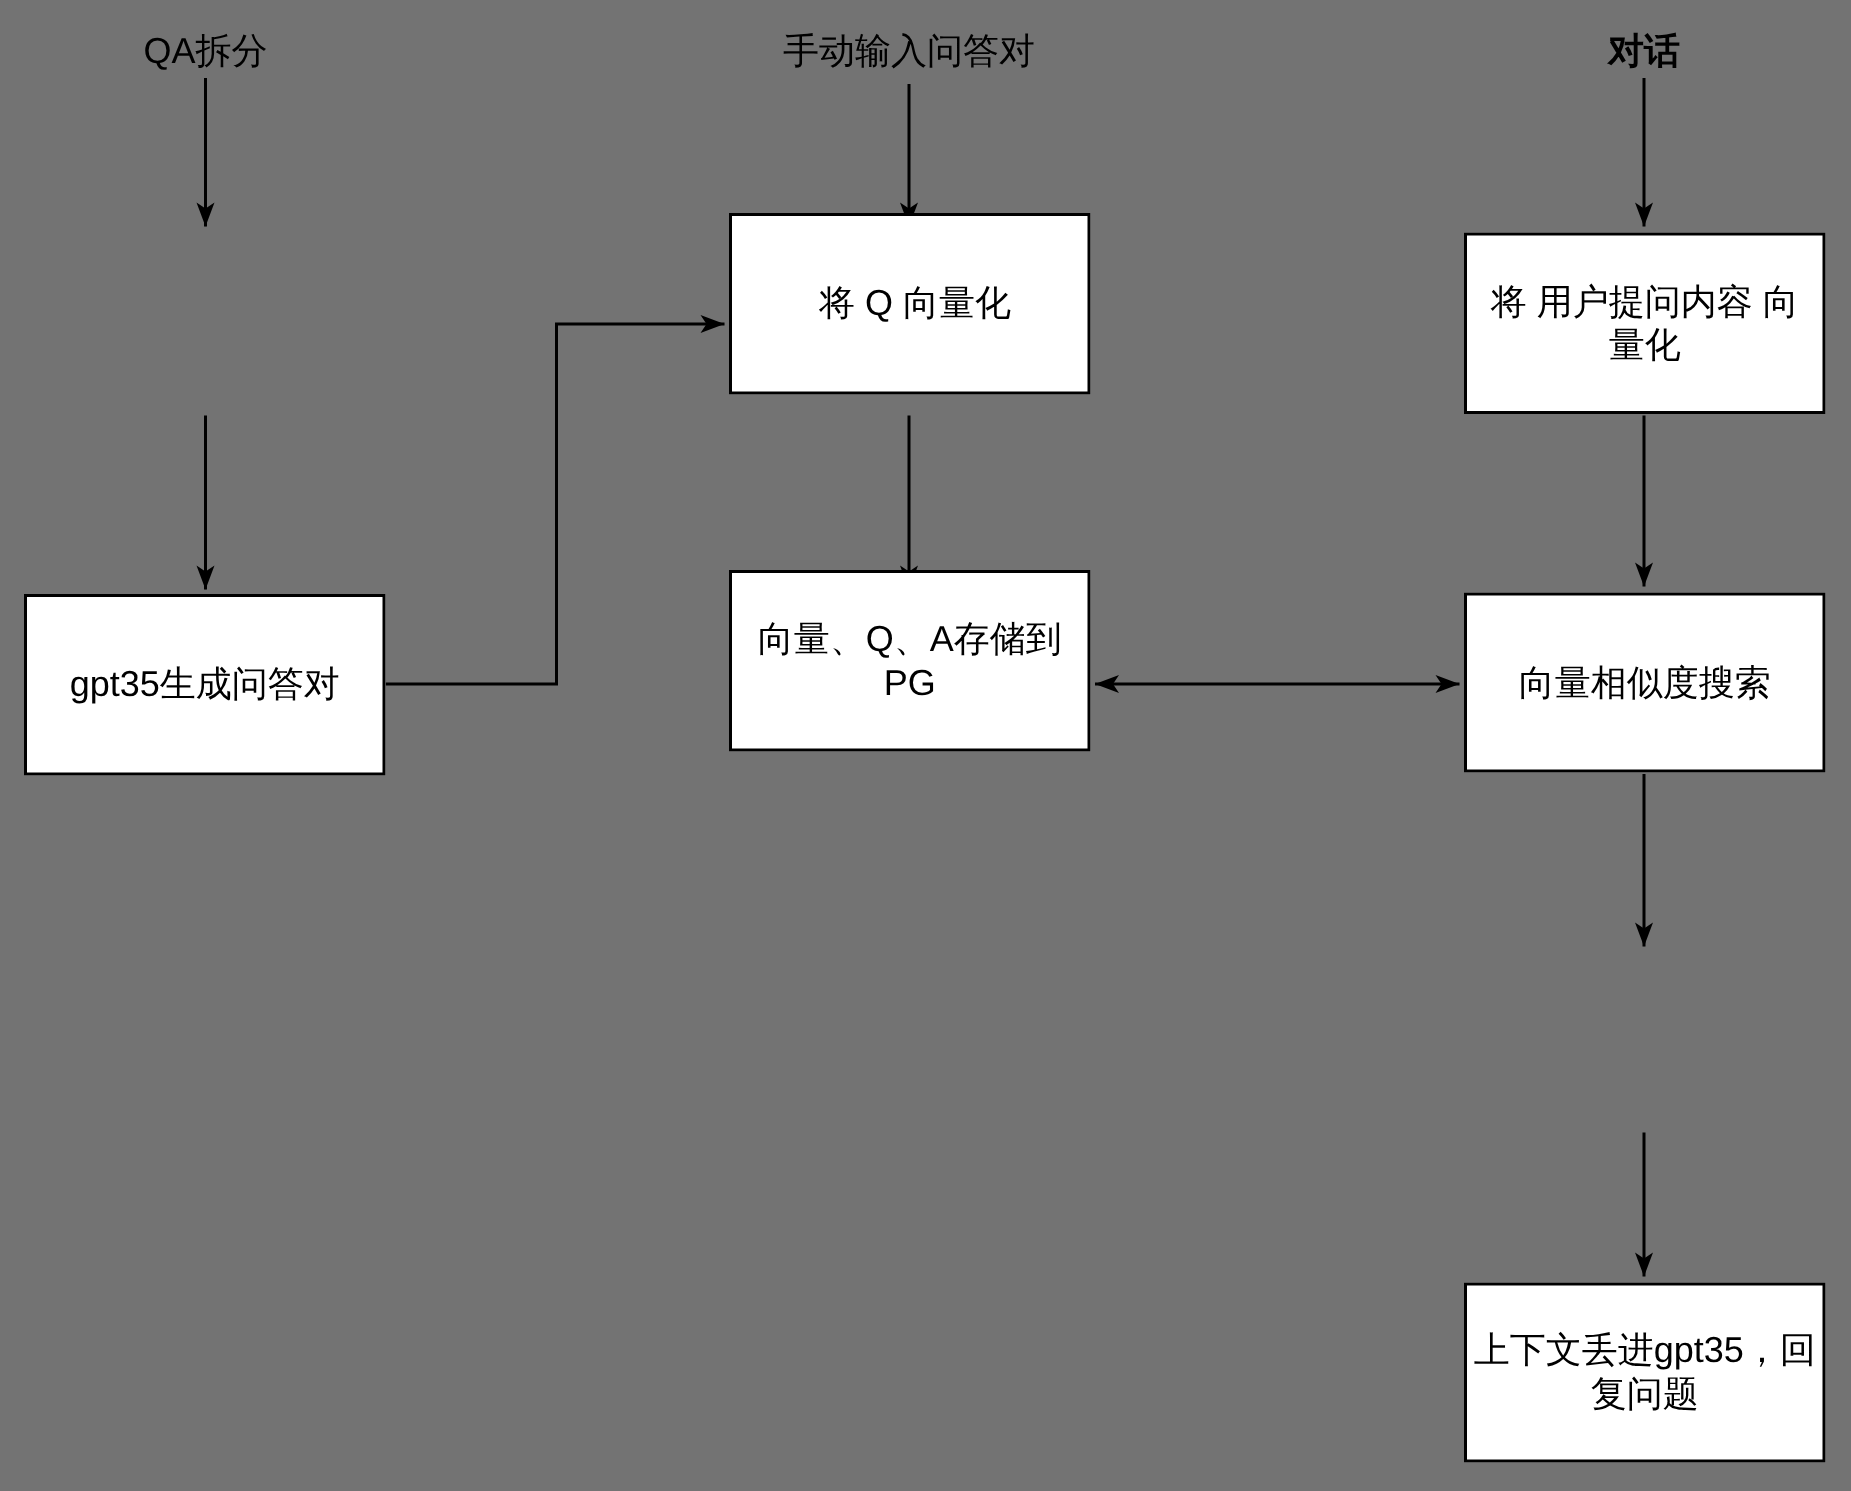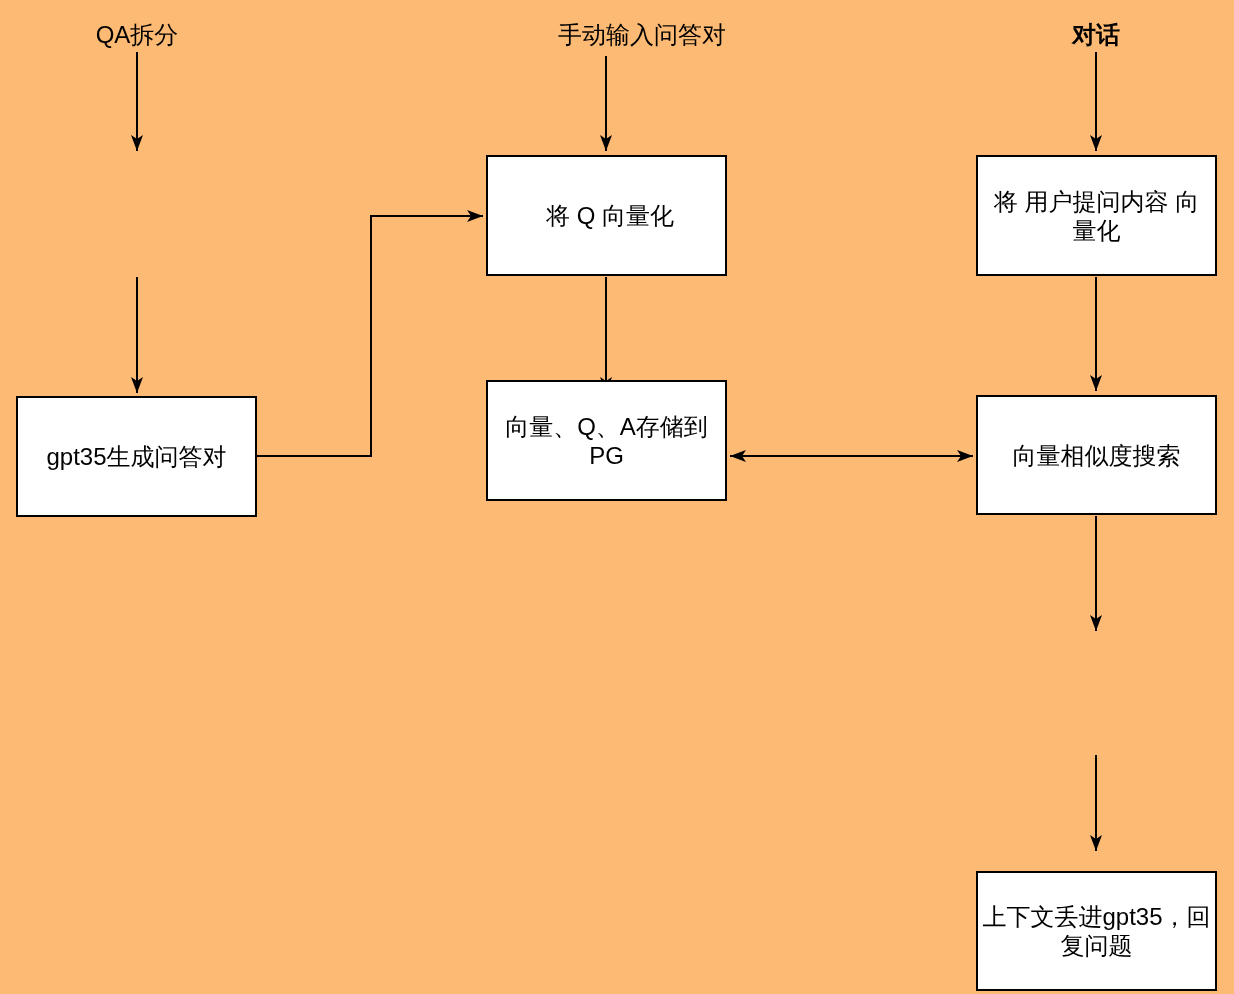--- a/index.html
+++ b/index.html
@@ -1,20 +1,20 @@
 <!DOCTYPE html>
 <html><head>
 <meta charset="utf-8">
 <style>
   html, body { margin: 0; padding: 0; background: #ffffff; }
   .canvas {
     position: relative;
     width: 1234px;
     height: 994px;
-    background: #fdba74;
+    background: #737373;
     font-family: "Liberation Sans", sans-serif;
     color: #000000;
     overflow: hidden;
   }
   svg.edges {
     position: absolute;
     left: 0; top: 0;
     width: 1234px; height: 994px;
   }
   .node {
@@ -35,28 +35,28 @@
     position: absolute;
     transform: translateX(-50%);
     font-size: 24px;
     line-height: 24px;
     white-space: nowrap;
     text-align: center;
   }
   
   .pos-text-seg   { left: 16px;  top: 155px; width: 241px; height: 122px; }
   .pos-gpt35-qa   { left: 16px;  top: 396px; width: 241px; height: 121px; }
-  .pos-vec-q      { left: 486px; top: 155px; width: 241px; height: 121px; padding-left: 11px; }
+  .pos-vec-q      { left: 486px; top: 142px; width: 241px; height: 121px; padding-left: 11px; }
   .pos-store-pg   { left: 486px; top: 380px; width: 241px; height: 121px; }
   .pos-vec-user   { left: 976px; top: 155px; width: 241px; height: 121px; }
   .pos-sim-search { left: 976px; top: 395px; width: 241px; height: 120px; }
   .pos-search-mode{ left: 976px; top: 635px; width: 241px; height: 120px; }
-  .pos-gpt35-rep  { left: 976px; top: 855px; width: 241px; height: 120px; margin-top: 16px; }
+  .pos-gpt35-rep  { left: 976px; top: 855px; width: 241px; height: 120px; }
   .lbl-qa-split   { left: 137px;  top: 23px; }
-  .lbl-manual     { left: 606px;  top: 23px; margin-left: 36px; }
+  .lbl-manual     { left: 606px;  top: 23px; }
   .lbl-dialogue   { left: 1096px; top: 23px; font-weight: bold; }
 </style>
 </head>
 <body>
 
 <div class="canvas">
 
   <svg class="edges" viewBox="0 0 1234 994" xmlns="http://www.w3.org/2000/svg">
     <defs>
       <marker id="arrowhead" viewBox="0 0 18 14" refX="17" refY="7" markerWidth="18" markerHeight="14" markerUnits="userSpaceOnUse" orient="auto">

